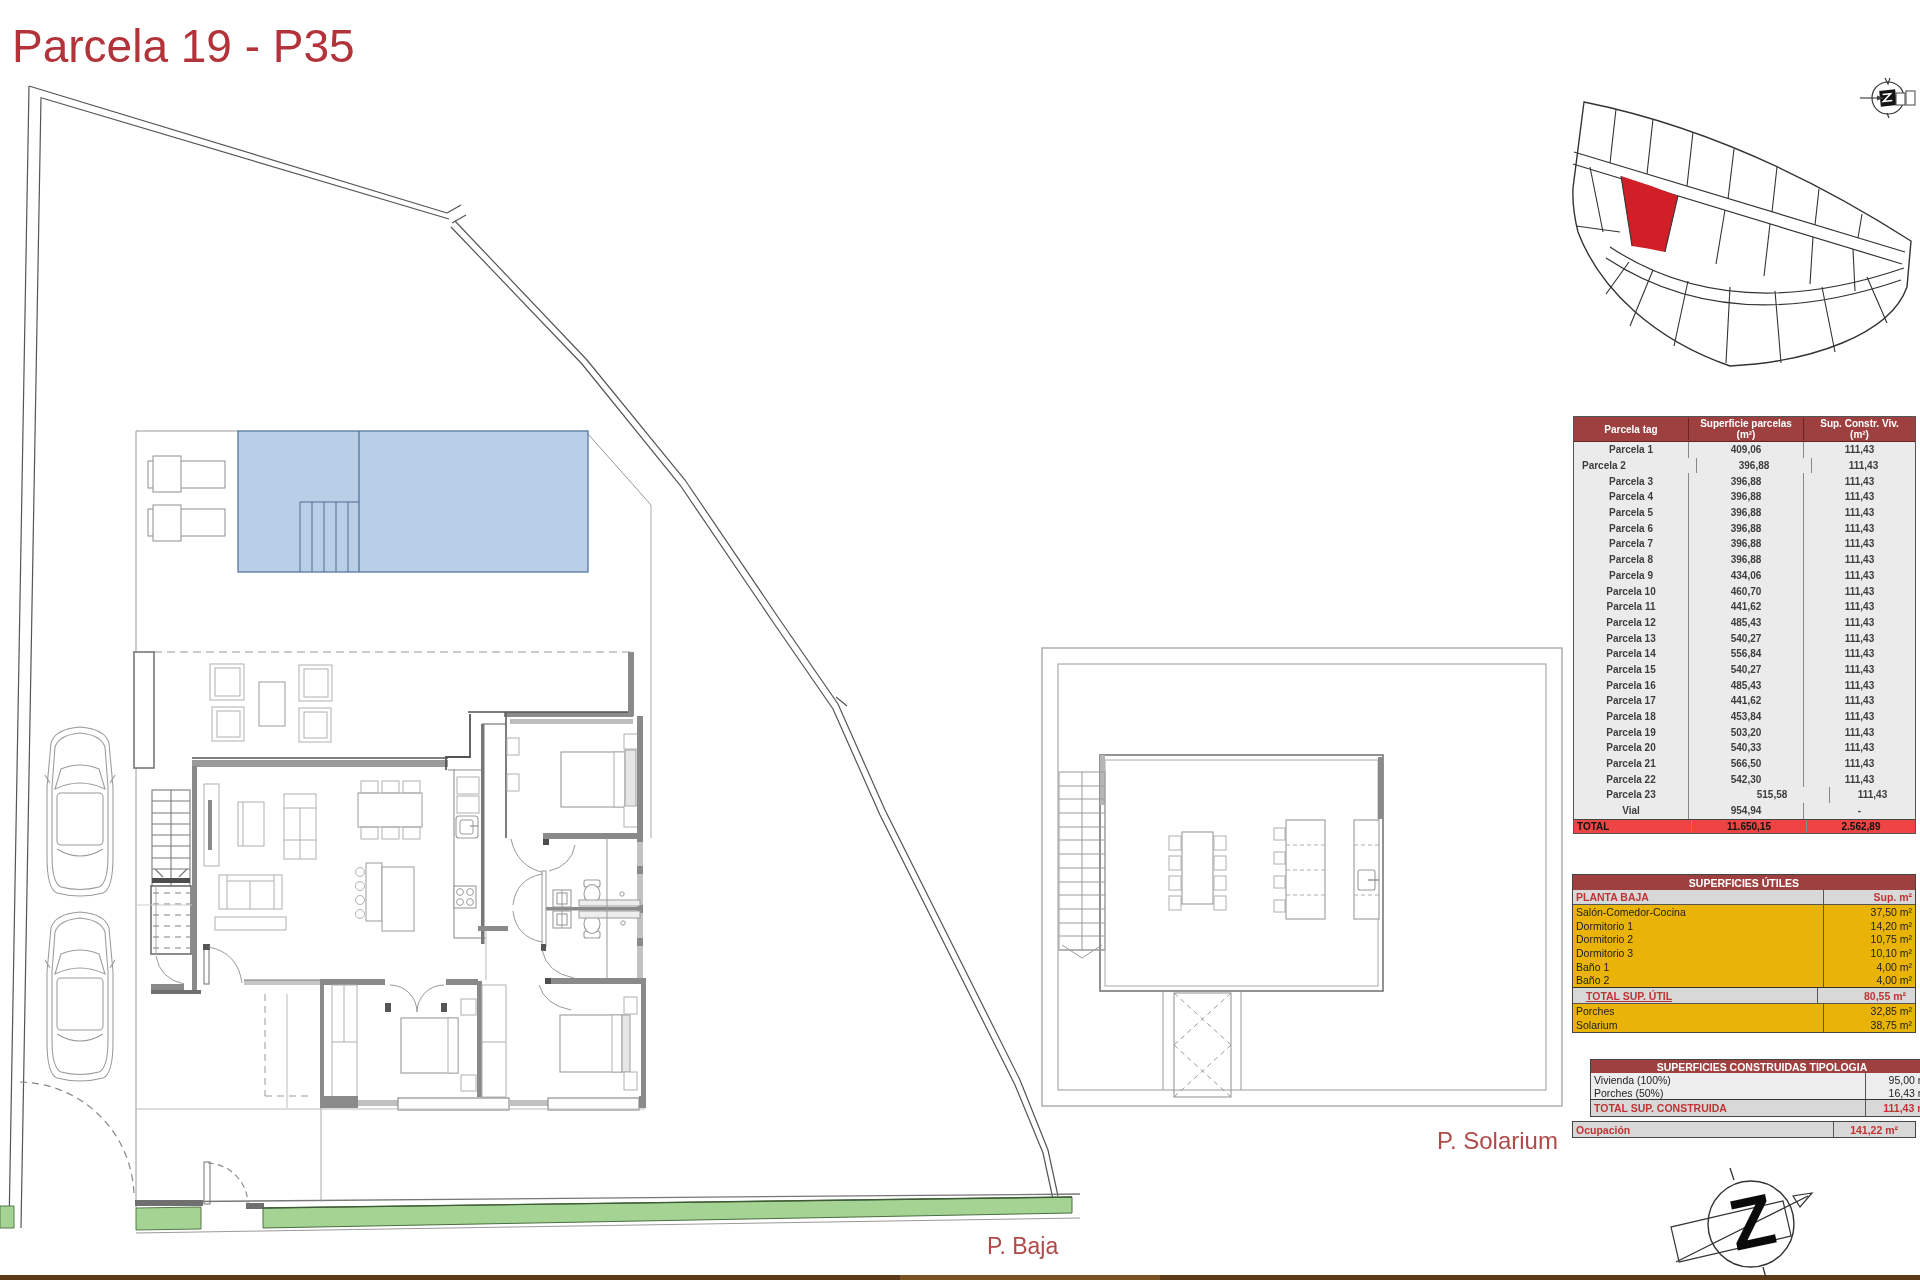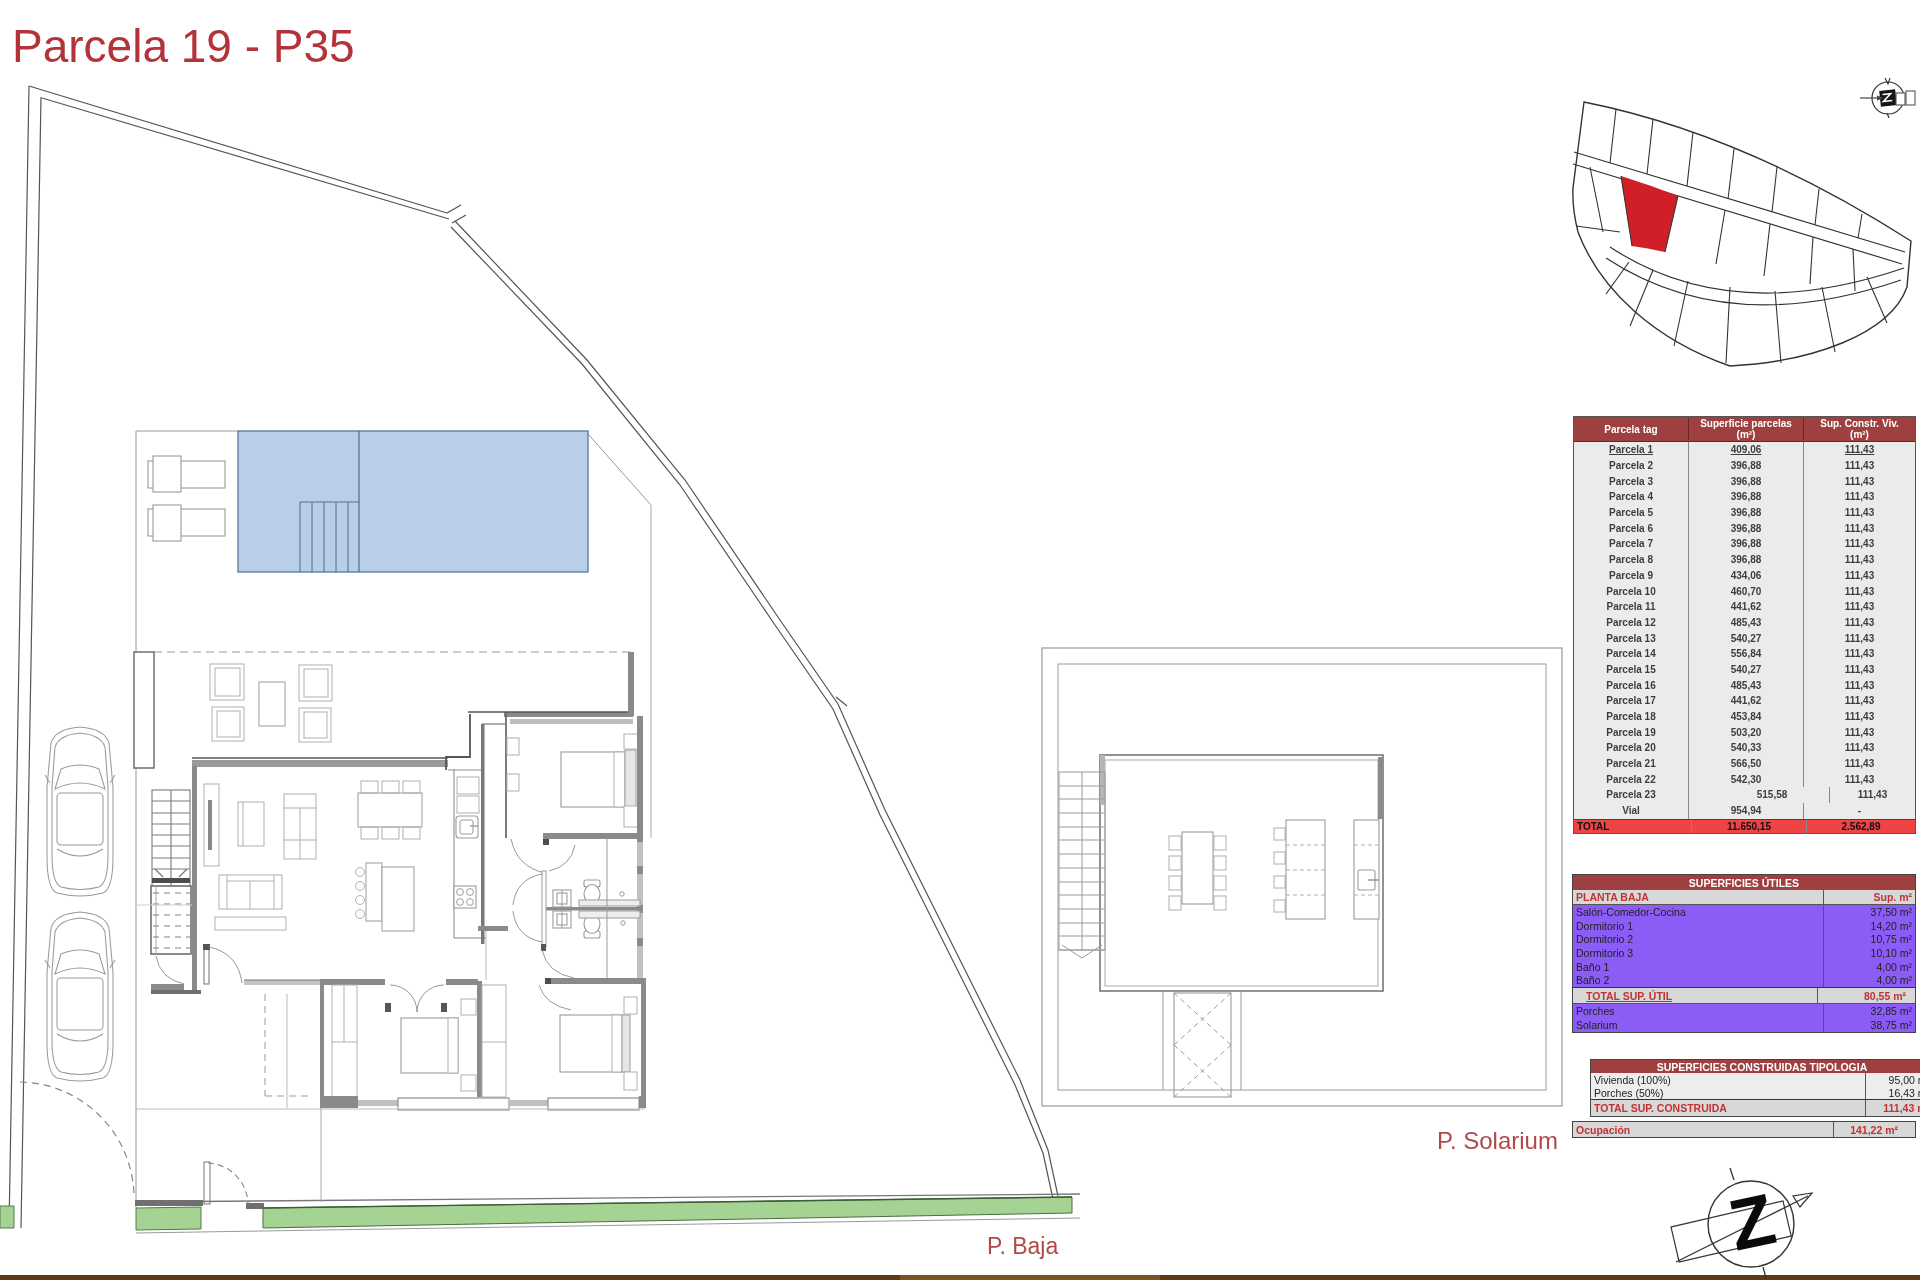--- a/index.html
+++ b/index.html
@@ -569,26 +569,26 @@
 </svg>
 
 <div class="abs" style="left:12px;top:19px;font-size:46px;color:#b23339;">Parcela 19 - P35</div>
 
 <div class="abs" style="left:1573px;top:416px;width:341px;border:1px solid #555;background:#ebebeb;font-size:10px;font-weight:bold;color:#3d3d3d;">
  <div class="row" style="height:24px;background:#9e4040;color:#fff;text-align:center;border-bottom:1px solid #6b2424;">
   <div style="width:114px;">Parcela tag</div>
   <div style="width:114px;border-left:1px solid #6b2424;">Superficie parcelas<br>(m²)</div>
   <div style="flex:1;border-left:1px solid #6b2424;">Sup. Constr. Viv.<br>(m²)</div>
  </div>
- <div class="row" style="height:15.7px;text-align:center;text-decoration:underline;">
+ <div class="row" style="height:15.7px;text-align:center;">
         <div style="width:114px;">Parcela 1</div>
         <div style="width:114px;border-left:1px solid #888;align-self:stretch;display:flex;align-items:center;justify-content:center;">409,06</div>
         <div style="flex:1;border-left:1px solid #888;align-self:stretch;display:flex;align-items:center;justify-content:center;">111,43</div>
       </div>
- <div class="row" style="height:15.7px;text-align:center;">
+ <div class="row" style="height:15.7px;text-align:left;margin-left:8px;">
         <div style="width:114px;">Parcela 2</div>
         <div style="width:114px;border-left:1px solid #888;align-self:stretch;display:flex;align-items:center;justify-content:center;">396,88</div>
         <div style="flex:1;border-left:1px solid #888;align-self:stretch;display:flex;align-items:center;justify-content:center;">111,43</div>
       </div>
  <div class="row" style="height:15.7px;text-align:center;">
         <div style="width:114px;">Parcela 3</div>
         <div style="width:114px;border-left:1px solid #888;align-self:stretch;display:flex;align-items:center;justify-content:center;">396,88</div>
         <div style="flex:1;border-left:1px solid #888;align-self:stretch;display:flex;align-items:center;justify-content:center;">111,43</div>
       </div>
  <div class="row" style="height:15.7px;text-align:center;">
@@ -696,21 +696,21 @@
         <div style="width:114px;border-left:1px solid #888;align-self:stretch;display:flex;align-items:center;justify-content:center;">954,94</div>
         <div style="flex:1;border-left:1px solid #888;align-self:stretch;display:flex;align-items:center;justify-content:center;">-</div>
       </div>
  <div class="row" style="height:13px;background:#ef4444;border-top:1.5px solid #444;color:#111;">
         <div style="width:114px;padding-left:3px;text-align:left;">TOTAL</div>
         <div style="width:114px;border-left:1px solid #888;align-self:stretch;display:flex;align-items:center;justify-content:center;">11.650,15</div>
         <div style="flex:1;border-left:1px solid #888;align-self:stretch;display:flex;align-items:center;justify-content:center;">2.562,89</div>
       </div>
 </div>
 
-<div class="abs" style="left:1572px;top:874px;width:342px;border:1.5px solid #444;background:#8b5cf6;font-size:10.5px;color:#222;">
+<div class="abs" style="left:1572px;top:874px;width:342px;border:1.5px solid #444;background:#eab308;font-size:10.5px;color:#222;">
  <div class="row" style="height:15px;background:#9e4040;color:#fff;font-weight:bold;justify-content:center;">SUPERFICIES ÚTILES</div>
  <div class="row" style="height:14px;background:#d8d8d8;color:#c13333;font-weight:bold;border-bottom:1px solid #555;">
         <div style="flex:1;padding-left:3px;">PLANTA BAJA</div>
         <div style="width:88px;border-left:1px solid #555;align-self:stretch;display:flex;align-items:center;justify-content:flex-end;padding-right:3px;">Sup. m²</div>
       </div>
  <div class="row" style="height:13.7px;gap:24px;">
         <div style="flex:1;padding-left:3px;">Salón-Comedor-Cocina</div>
         <div style="width:88px;border-left:1px solid #555;align-self:stretch;display:flex;align-items:center;justify-content:flex-end;padding-right:3px;">37,50 m²</div>
       </div>
  <div class="row" style="height:13.7px;">

